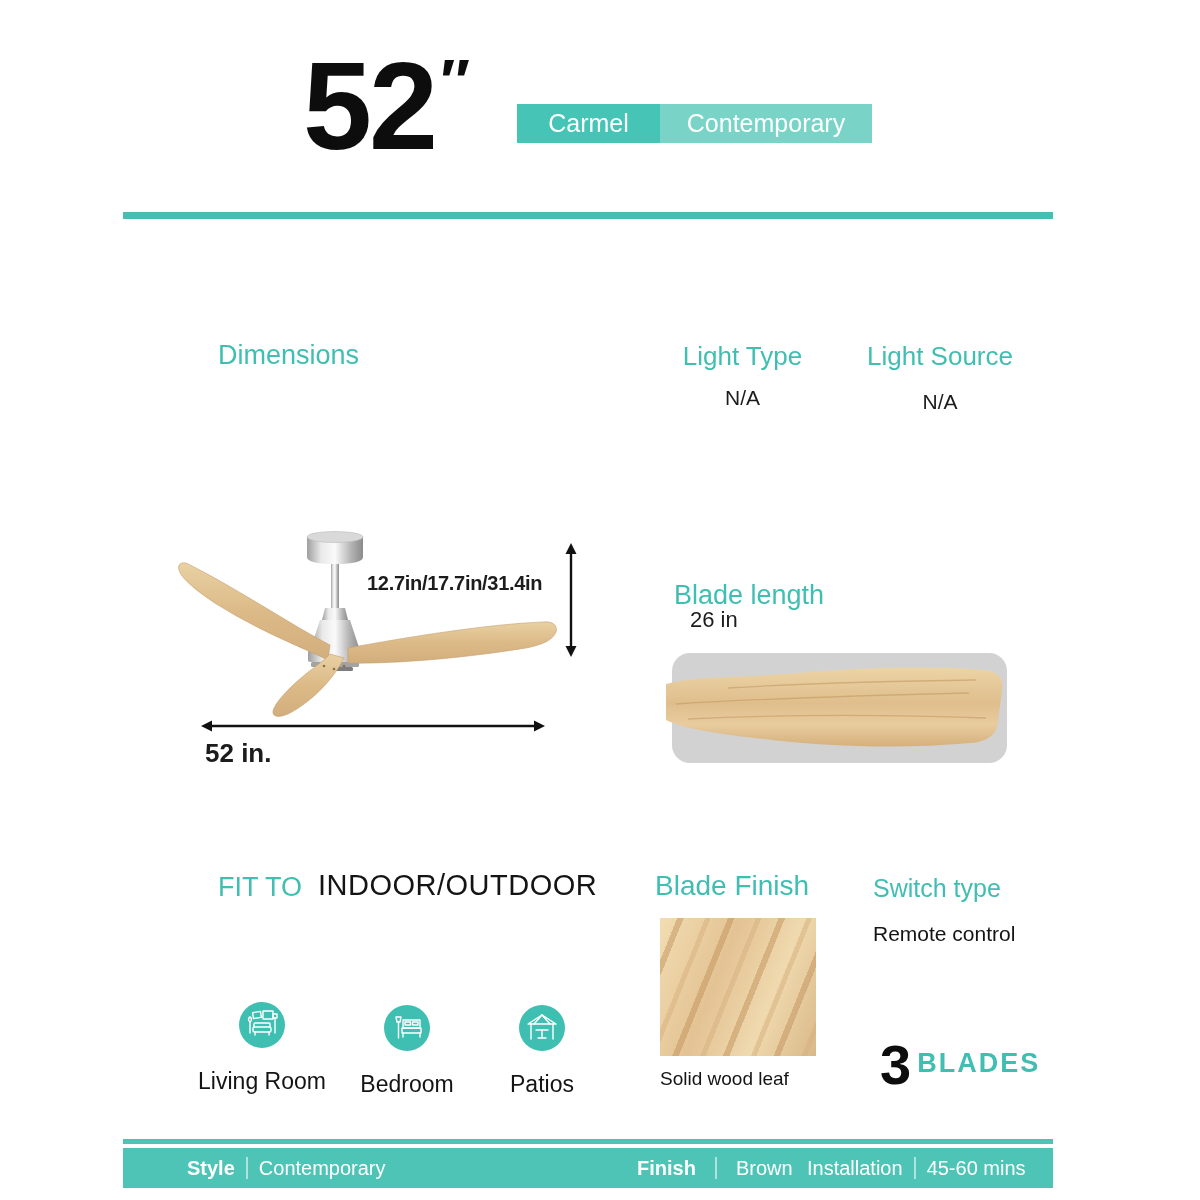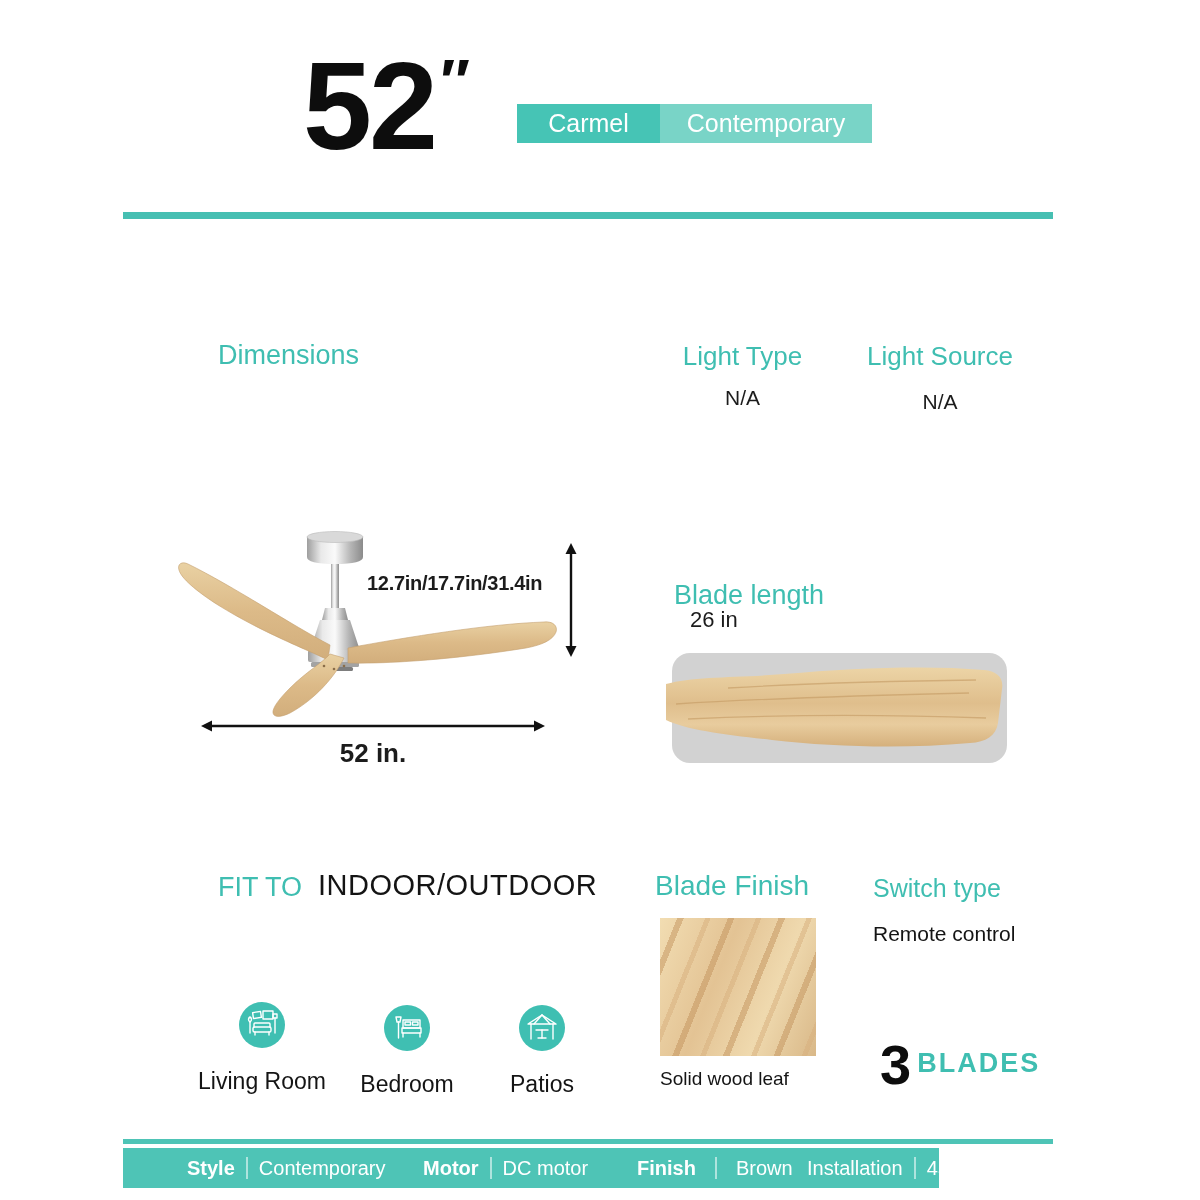--- a/index.html
+++ b/index.html
@@ -22,21 +22,21 @@
   .h-teal { color:#3FBEB1; font-weight:400; line-height:1.15; }
 
   .dim-title { left:218px; top:340px; font-size:27px; }
   .light-type-title { left:660px; top:342px; width:165px; text-align:center; font-size:26px; }
   .light-type-val { left:660px; top:386px; width:165px; text-align:center; font-size:21px; }
   .light-src-title { left:855px; top:342px; width:170px; text-align:center; font-size:26px; }
   .light-src-val { left:855px; top:390px; width:170px; text-align:center; font-size:21px; }
 
   .fan-svg { left:158px; top:520px; }
   .drop-label { left:367px; top:572px; font-size:20px; font-weight:700; letter-spacing:-0.3px; }
-  .diam-label { left:205px; top:738px; width:336px; text-align:center; font-size:26px; font-weight:700; }
+  .diam-label { left:205px; top:738px; width:336px; font-size:26px; font-weight:700; }
 
   .blade-len-title { left:674px; top:560px; font-size:27px;margin-top:20px; }
   .blade-len-val { left:690px; top:607px; font-size:22px; }
   .blade-panel { left:672px; top:653px; width:335px; height:110px; background:#D2D2D2; border-radius:18px; }
   .blade-svg { left:664px; top:662px; }
 
   .fit-title { left:218px; top:872px; font-size:27px; }
   .fit-val { left:318px; top:869px; font-size:29px; font-weight:400; letter-spacing:.5px; color:#141414; }
 
   .room { position:absolute; width:150px; display:flex; flex-direction:column; align-items:center; }
@@ -57,21 +57,21 @@
 
   .switch-title { left:873px; top:874px; width:150px; font-size:25px; }
   .switch-val { left:873px; top:922px; font-size:21px; color:#141414; }
 
   .blades-wrap { left:880px; top:1040px; display:flex; align-items:flex-end; }
   .blades-num { font-size:56px; font-weight:800; color:#0d0d0d; line-height:.9; }
   .blades-word { font-size:27px; font-weight:700; color:#3FBEB1; letter-spacing:2px; margin-left:6px; margin-bottom:11px; }
 
   
   .footer-strip { left:123px; top:1139px; width:930px; height:5px; background:#4EC4B6; }
-  .footer-bar { left:123px; top:1148px; width:816px; height:40px; background:#4EC4B6; }
+  .footer-bar { left:123px; top:1148px; width:930px; height:40px; background:#4EC4B6; }
   .f-group { position:absolute; top:0; height:40px; display:flex; align-items:center; color:#fff; font-size:20px; white-space:nowrap; }
   .f-label { font-weight:700; }
   .f-label-reg { font-weight:400; }
   .f-sep { width:2px; height:22px; background:rgba(255,255,255,.55); margin:0 11px; }
   .f-g1 { left:64px; } .f-g2 { left:300px; } .f-g3 { left:514px;gap:8px; } .f-g4 { left:684px; }
 </style>
 </head>
 <body>
 
 <div class="stage">
@@ -234,25 +234,20 @@
     <span class="blades-word">BLADES</span>
   </div>
 
   <div class="abs footer-strip"></div>
   <div class="abs footer-bar">
     <div class="f-group f-g1">
       <span class="f-label">Style</span>
       <span class="f-sep"></span>
       <span class="f-value">Contemporary</span>
     </div>
-    <div class="f-group f-g2">
-      <span class="f-label">Motor</span>
-      <span class="f-sep"></span>
-      <span class="f-value">DC motor</span>
-    </div>
     <div class="f-group f-g3">
       <span class="f-label">Finish</span>
       <span class="f-sep"></span>
       <span class="f-value">Brown</span>
     </div>
     <div class="f-group f-g4">
       <span class="f-label-reg">Installation</span>
       <span class="f-sep"></span>
       <span class="f-value">45-60 mins</span>
     </div>

